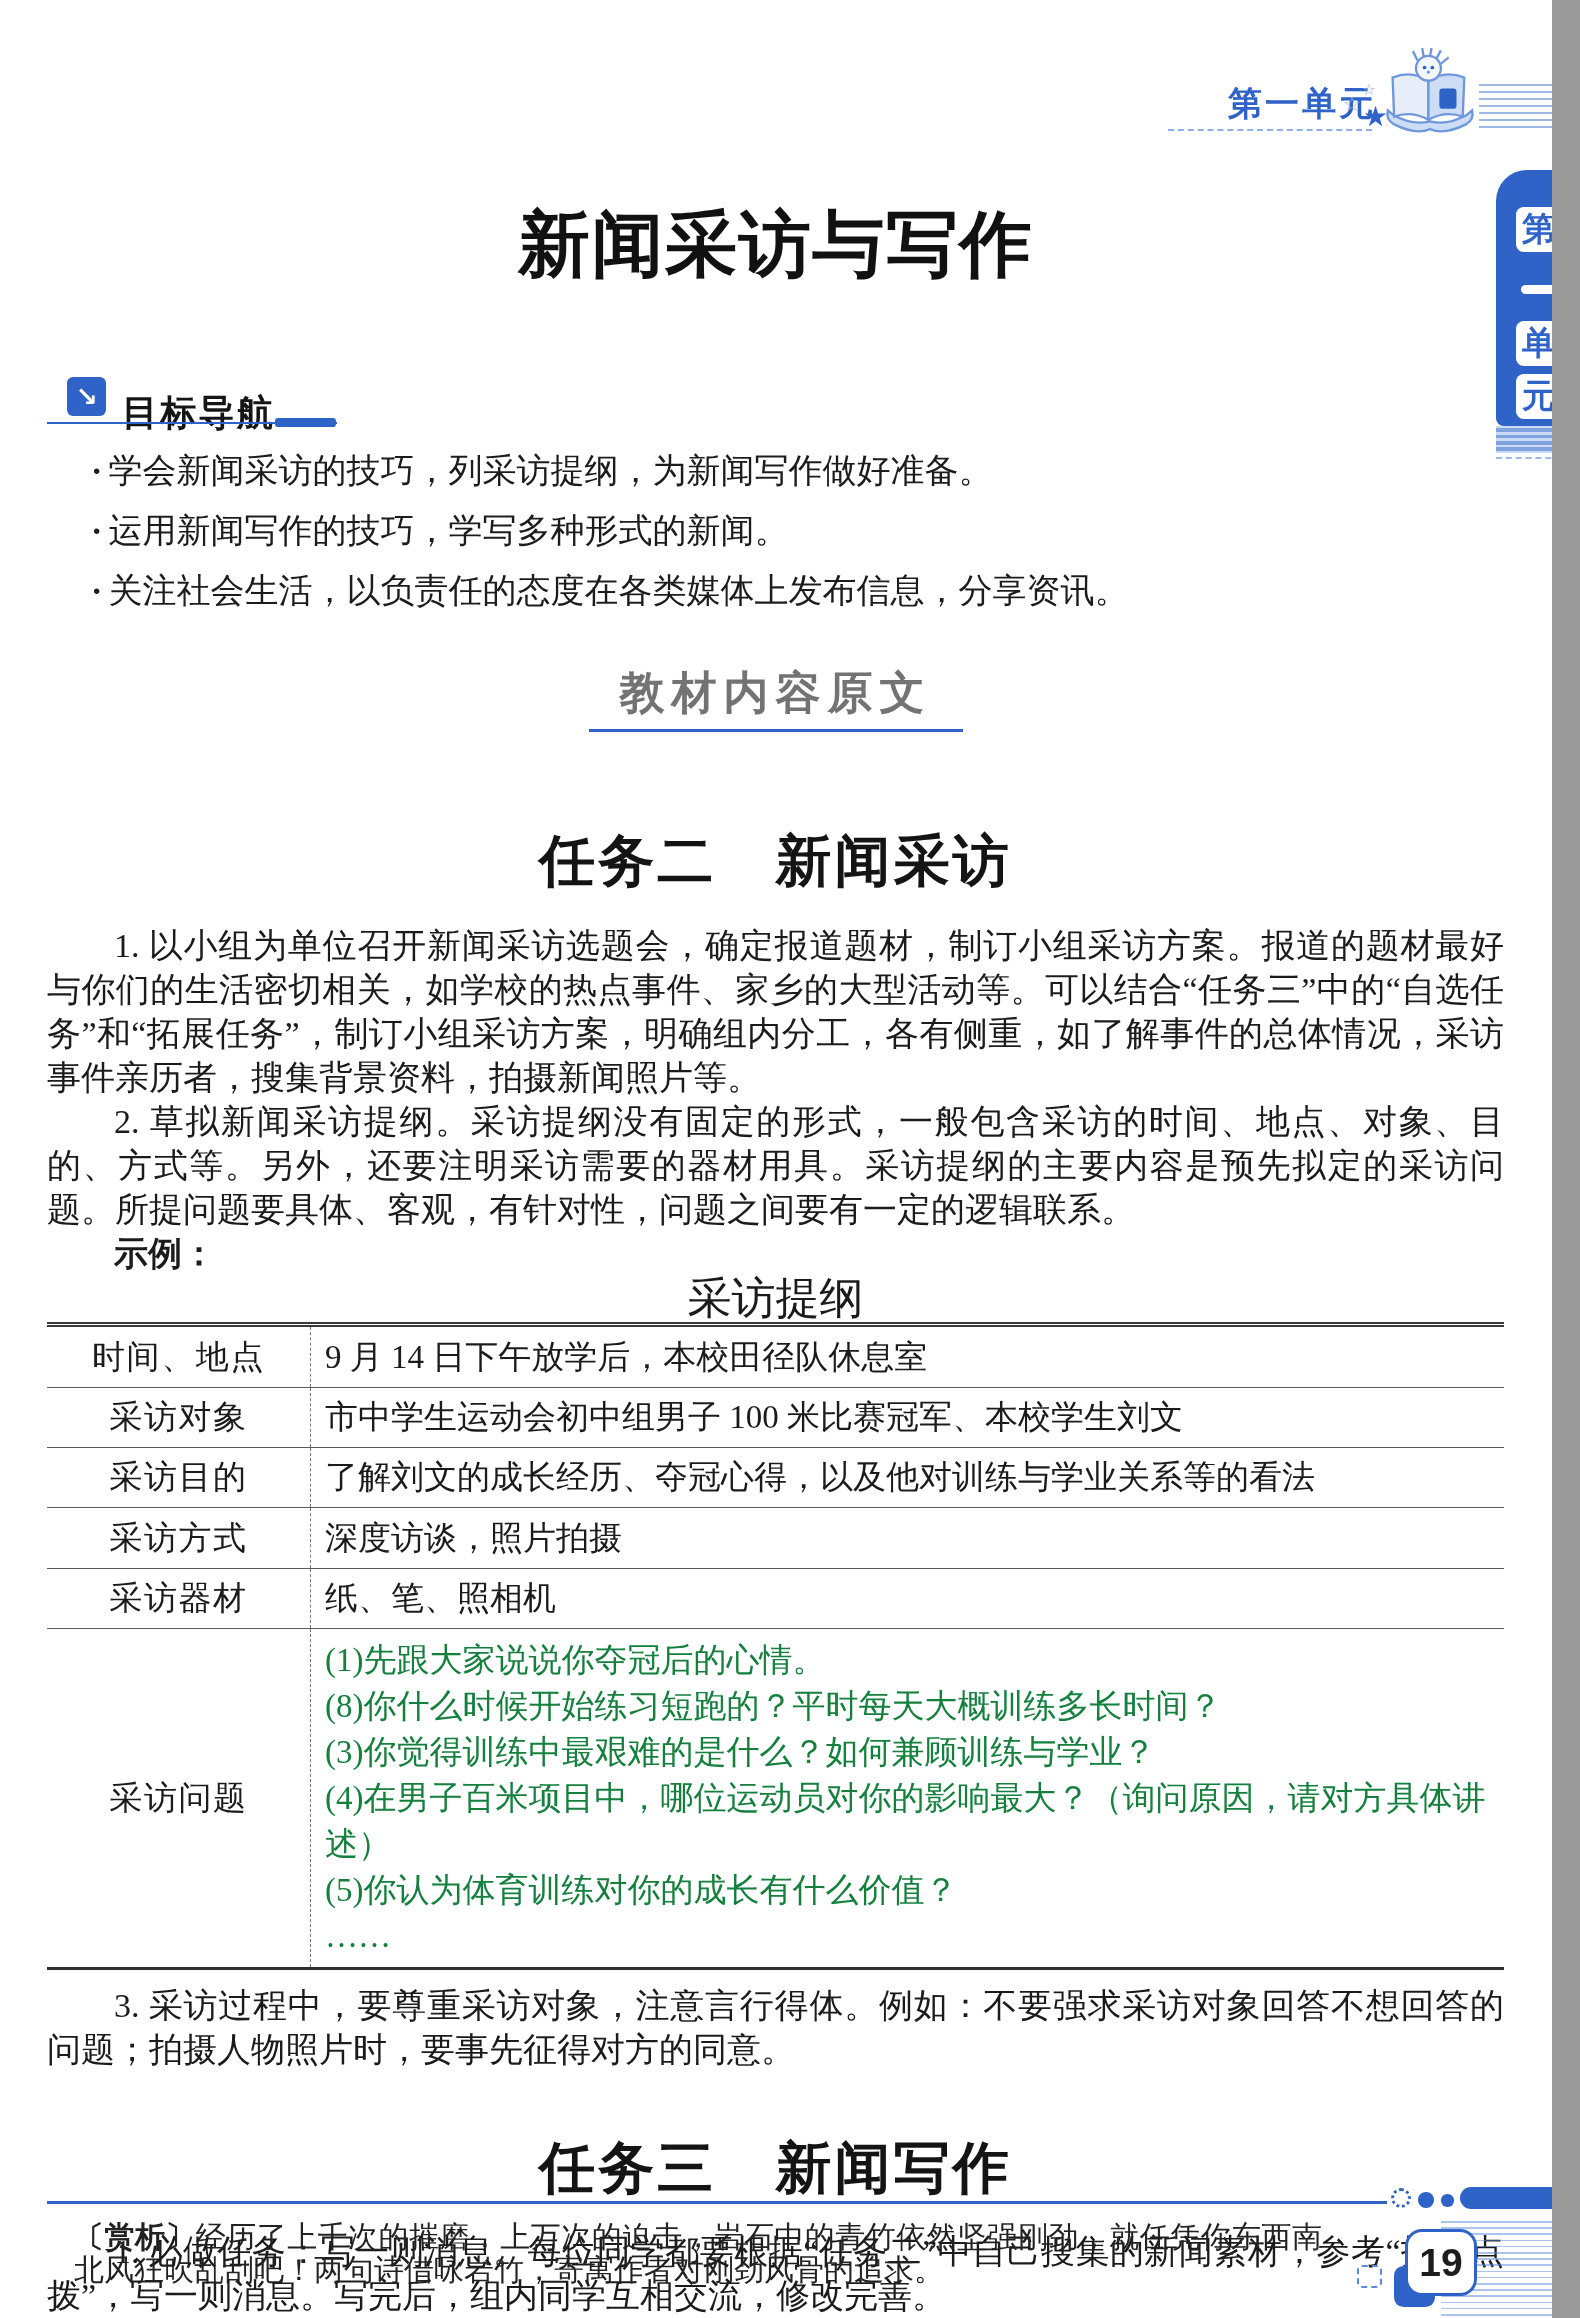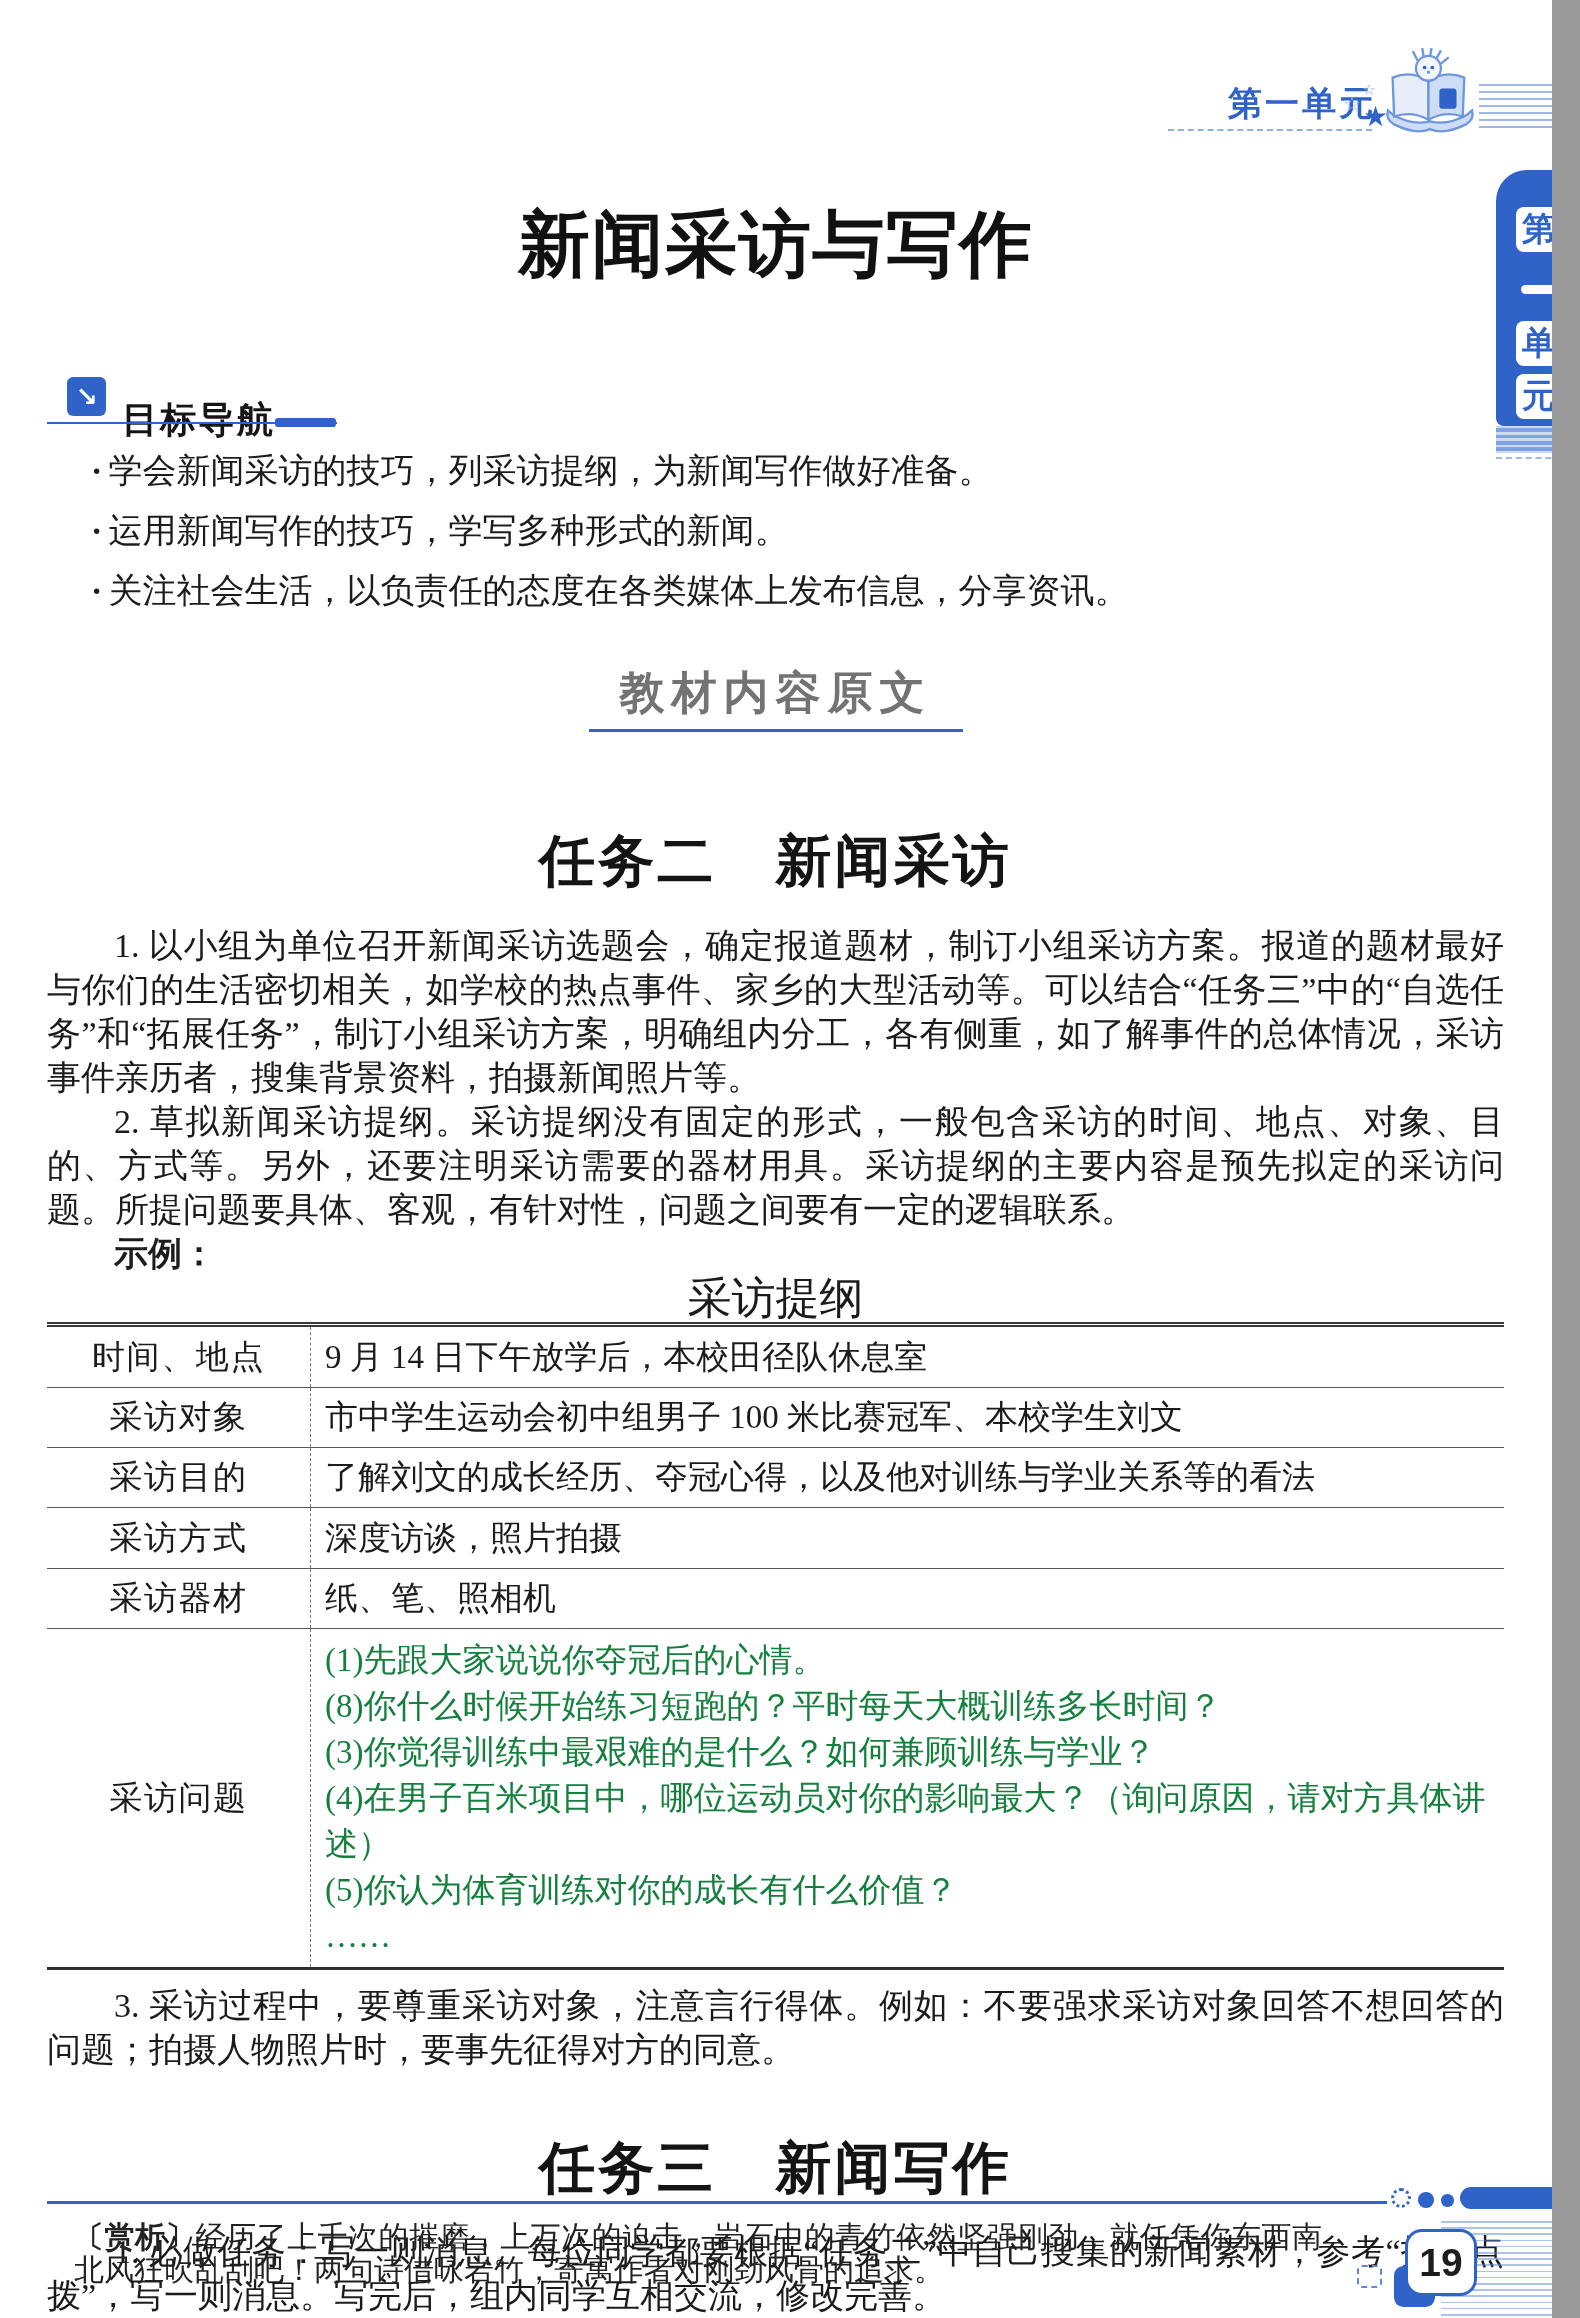--- a/index.html
+++ b/index.html
@@ -59,21 +59,21 @@
     font-size:72px;font-weight:bold;color:#111;letter-spacing:1.6px;
   }
   
   .goal-head{position:relative;margin-top:84px;height:44px;}
   .goal-icon{
     position:absolute;left:20px;top:0;width:39px;height:39px;background:#2f63c8;
     border-radius:6.2px;display:flex;align-items:center;justify-content:center;
     color:#fff;font-size:26.5px;font-family:"DejaVu Sans",sans-serif;font-weight:bold;
   }
   .goal-title{
-    position:absolute;left:75px;top:19px;
+    position:absolute;left:75px;top:12px;
     font-family:"Liberation Sans","DejaVu Sans",sans-serif;
     font-weight:bold;font-size:36px;color:#151515;letter-spacing:2.3px;
   }
   .goal-underline{position:absolute;left:0px;top:45px;width:290px;height:2.3px;background:#2f63c8;}
   .goal-underline-thick{position:absolute;left:228px;top:41px;width:61px;height:9.4px;background:#2f63c8;border-radius:3.1px;}
   .goal-bullets{margin:20px 0 0 44px;font-size:34px;line-height:60px;color:#1c1c1c;}
   .goal-bullets .b{white-space:nowrap;}
   .b-marker{font-weight:bold;padding-right:6.2px;}
   
   .banner{margin-top:42px;text-align:center;}

